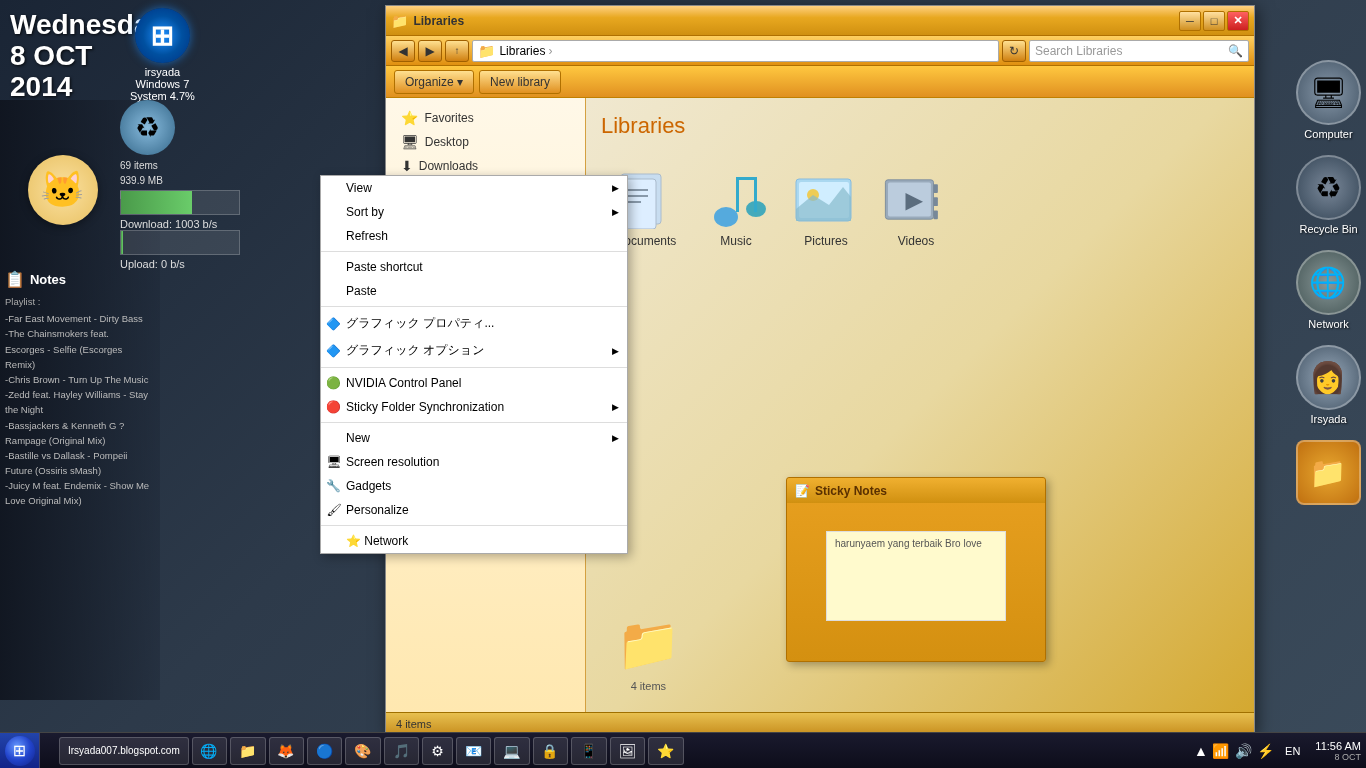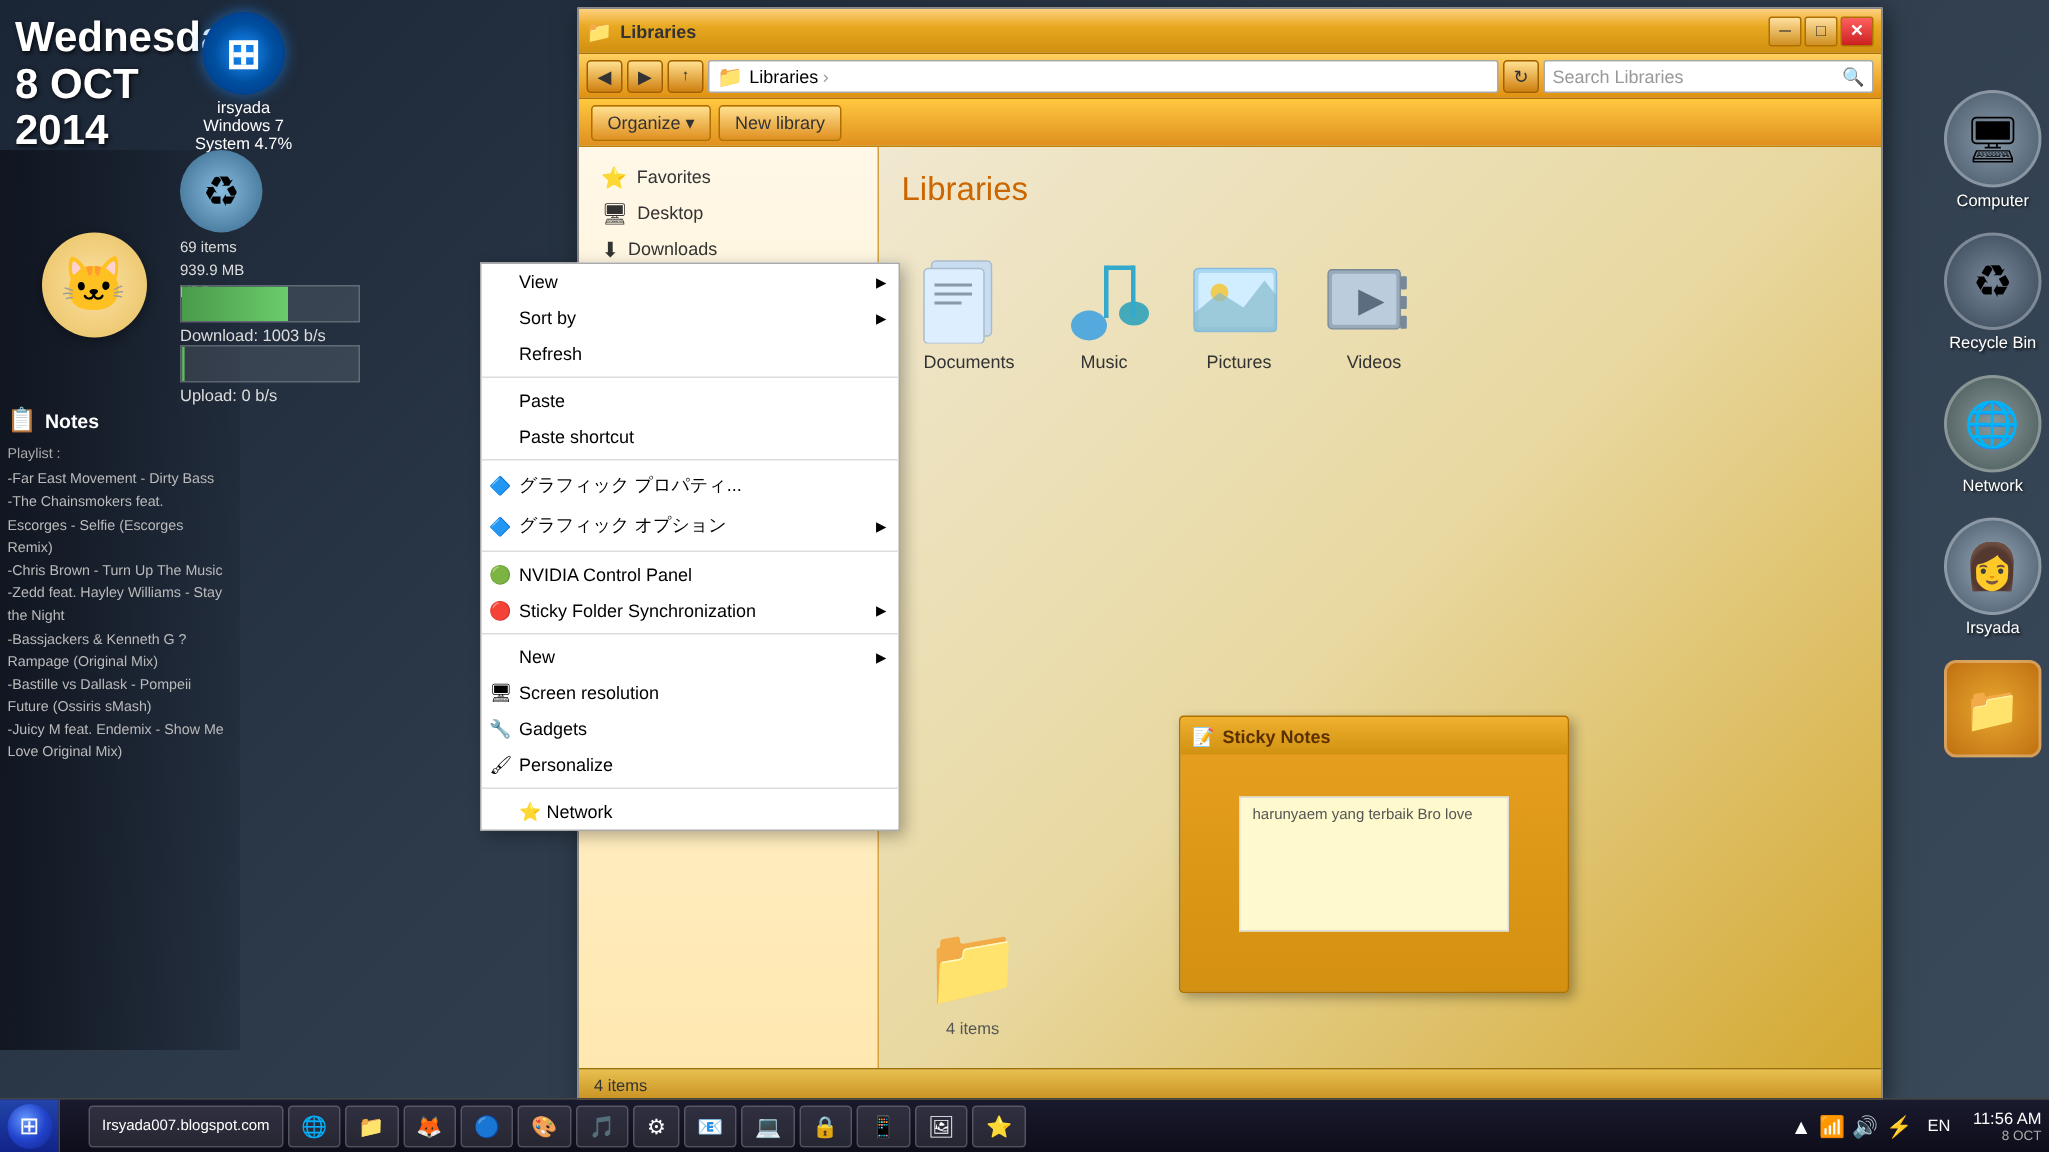--- a/index.html
+++ b/index.html
@@ -443,21 +443,21 @@
       font-size: 10px;
       color: #555;
       line-height: 1.4;
     }
 
     
     #context-menu {
       position: absolute;
       top: 175px;
       left: 320px;
-      width: 280px;
+      width: 308px;
       background: white;
       border: 1px solid #aaa;
       box-shadow: 3px 3px 10px rgba(0,0,0,0.3);
       z-index: 50;
       font-size: 12px;
     }
     .ctx-item {
       padding: 5px 25px;
       cursor: pointer;
       display: flex;
@@ -851,24 +851,24 @@
       <span>View</span>
     </div>
     <div class="ctx-item has-submenu">
       <span>Sort by</span>
     </div>
     <div class="ctx-item">
       <span>Refresh</span>
     </div>
     <div class="ctx-separator"></div>
     <div class="ctx-item">
+      <span>Paste shortcut</span>
+    </div>
+    <div class="ctx-item">
       <span>Paste</span>
-    </div>
-    <div class="ctx-item">
-      <span>Paste shortcut</span>
     </div>
     <div class="ctx-separator"></div>
     <div class="ctx-item">
       <span class="ctx-item-icon">🔷</span>
       <span class="ctx-japanese">グラフィック プロパティ...</span>
     </div>
     <div class="ctx-item has-submenu">
       <span class="ctx-item-icon">🔷</span>
       <span class="ctx-japanese">グラフィック オプション</span>
     </div>

